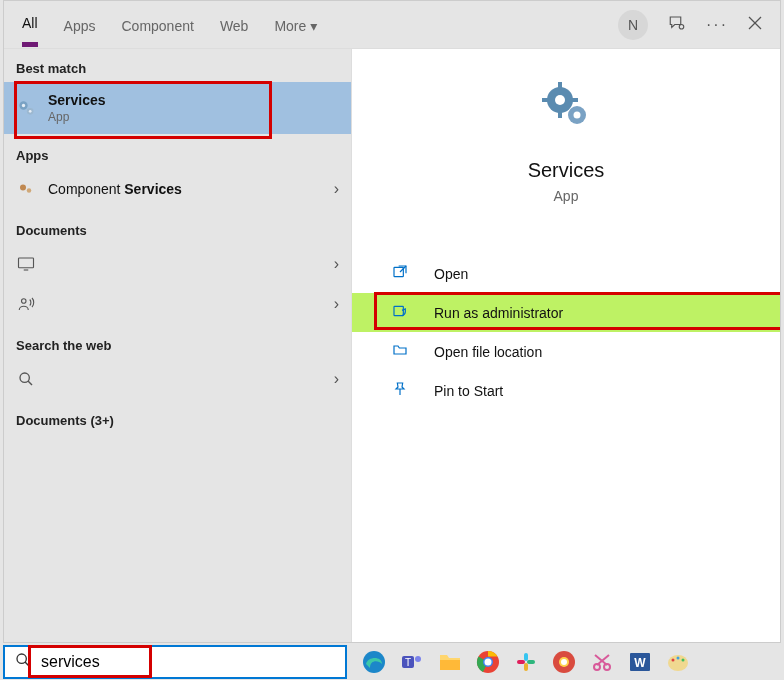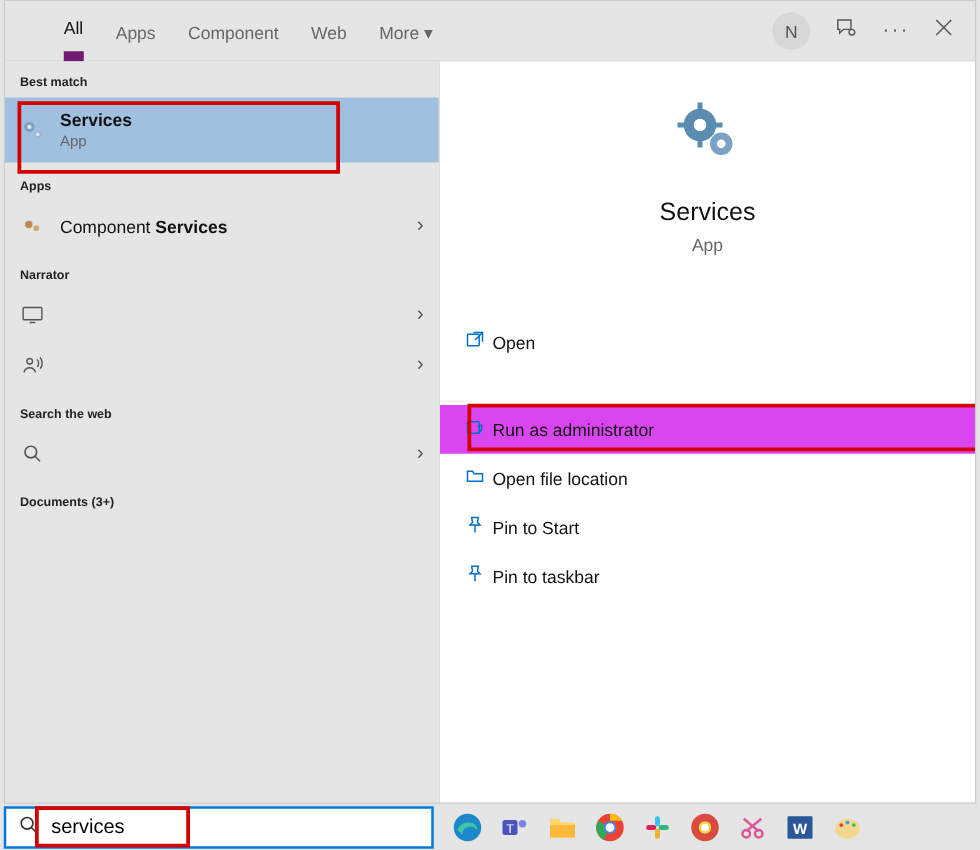--- a/index.html
+++ b/index.html
@@ -2,51 +2,51 @@
 <html><head>
 <meta charset="utf-8">
 <style>
 * { box-sizing: border-box; margin: 0; padding: 0; font-family: "Segoe UI", Arial, sans-serif; }
 body { width: 784px; height: 680px; background: #e5e5e5; position: relative; overflow: hidden; }
 
 .search-panel { position: absolute; left: 3px; top: 0; width: 778px; height: 643px; background: #e5e5e5; border: 1px solid #ccc; display: flex; flex-direction: column; }
 
 .tabs { display: flex; align-items: center; height: 48px; padding: 0 18px; background: #e5e5e5; gap: 26px; border-bottom: 1px solid #ddd; }
 .tab { font-size: 14px; color: #666; cursor: pointer; padding: 13px 0 11px; }
-.tab.active { color: #111; border-bottom: 8px solid #701a75; margin-left: 29px; }
+.tab.active { color: #111; border-bottom: 5px solid #701a75; }
 .tabs-spacer { flex: 1; }
 .top-icons { display: flex; align-items: center; gap: 20px; }
 .avatar { width: 30px; height: 30px; border-radius: 50%; background: #d7d7d7; display: flex; align-items: center; justify-content: center; font-size: 14px; color: #555; }
 .top-icon { color: #555; font-size: 16px; cursor: pointer; }
 .more-dots { letter-spacing: 2px; }
 
 .content { flex: 1; display: flex; overflow: hidden; }
 .left-col { width: 347px; background: #e5e5e5; overflow-y: auto; }
 .right-col { flex: 1; background: #fff; border-left: 1px solid #ddd; display:flex; flex-direction:column; align-items:center; padding-top:30px; }
 
-.section-title { font-size: 10px; font-weight: 600; color: #222; padding: 14px 12px 6px; }
+.section-title { font-size: 13px; font-weight: 600; color: #222; padding: 14px 12px 6px; }
 .section-title.first { padding-top: 12px; }
 
 .result-row { display: flex; align-items: center; padding: 10px 12px; gap: 12px; cursor: pointer; position: relative; }
 .result-row.selected { background: #a0c0e0; }
 .result-row .chev { margin-left: auto; color: #555; }
 .ricon { width: 20px; height: 20px; display:flex; align-items:center; justify-content:center; color:#555; }
 .rtitle { font-size: 14px; color: #111; }
 .rsub  { font-size: 12px; color: #666; margin-top:2px; }
 
 .red-box-a { position:absolute; left:10px; top:80px; width:258px; height:58px; border:3px solid #d40000; pointer-events:none; }
 
 .hero-icon { width:54px; height:54px; display:flex; align-items:center; justify-content:center; }
 .hero-title { font-size: 20px; color:#111; margin-top:26px; }
 .hero-sub { font-size: 14px; color:#666; margin-top:6px; }
 
 .actions { width:100%; margin-top:50px; }
-.action-row { display:flex; align-items:center; gap:4px; padding:10px 20px; font-size:14px; color:#111; cursor:pointer; }
+.action-row { display:flex; align-items:center; gap:24px; padding:10px 40px; font-size:14px; color:#111; cursor:pointer; }
 .action-row .aicon { width:18px; color:#0070c8; }
-.action-row.hl { background:#d946ef; position:relative;margin-top:31px; }
+.action-row.hl { background:#bef264; position:relative; }
 .red-box-b { position:absolute; left:22px; top:-1px; width:673px; height:38px; border:3px solid #d40000; pointer-events:none; }
 .red-box-b { width:670px; }
 
 .taskbar { position:absolute; left:0; bottom:0; width:784px; height:36px; background:#e5e5e5; display:flex; align-items:center; }
 .search-box { width:344px; height:34px; margin-left:3px; background:#fff; border:2px solid #0078d4; display:flex; align-items:center; padding:0 10px; gap:10px; }
 .search-box input { border:none; outline:none; font-size:16px; flex:1; background:transparent; }
 .red-box-c { position:absolute; left:28px; bottom:2px; width:124px; height:33px; border:3px solid #d40000; pointer-events:none; }
 
 .task-icons { display:flex; align-items:center; gap:8px; margin-left:12px; }
 .ticon { width:30px; height:30px; border-radius:3px; display:flex; align-items:center; justify-content:center; font-size:16px; }
@@ -105,21 +105,21 @@
         <div class="ricon">
           <svg width="18" height="18" viewBox="0 0 24 24">
               <circle cx="8" cy="10" r="4" fill="#c08850"></circle>
               <circle cx="16" cy="14" r="3" fill="#d0a878"></circle>
             </svg>
         </div>
         <div class="rtitle"><span>Component </span><strong>Services</strong></div>
         <div class="chev">›</div>
       </div>
 
-      <div class="section-title">Narrator</div>
+      <div class="section-title">Documents</div>
       <div class="result-row">
         <div class="ricon">
           <svg width="18" height="16" viewBox="0 0 24 20" fill="none" stroke="#555" stroke-width="1.5">
               <rect x="2" y="2" width="20" height="13" rx="1"></rect>
               <line x1="9" y1="18" x2="15" y2="18"></line>
             </svg>
         </div>
         <div class="chev">›</div>
       </div>
       <div class="result-row">
@@ -199,29 +199,20 @@
         </div>
         <div class="action-row">
           <span class="aicon">
             <svg width="16" height="16" viewBox="0 0 24 24" fill="none" stroke="#0070c8" stroke-width="1.8">
                 <path d="M8 3h8l-1 6 3 3H6l3-3z"></path>
                 <line x1="12" y1="12" x2="12" y2="21"></line>
               </svg>
           </span>
           <span>Pin to Start</span>
         </div>
-        <div class="action-row">
-          <span class="aicon">
-            <svg width="16" height="16" viewBox="0 0 24 24" fill="none" stroke="#0070c8" stroke-width="1.8">
-                <path d="M8 3h8l-1 6 3 3H6l3-3z"></path>
-                <line x1="12" y1="12" x2="12" y2="21"></line>
-              </svg>
-          </span>
-          <span>Pin to taskbar</span>
-        </div>
       </div>
     </div>
   </div>
 
   <div class="red-box-a"></div>
 </div>
 
 <div class="taskbar">
   <div class="search-box">
     <span>

